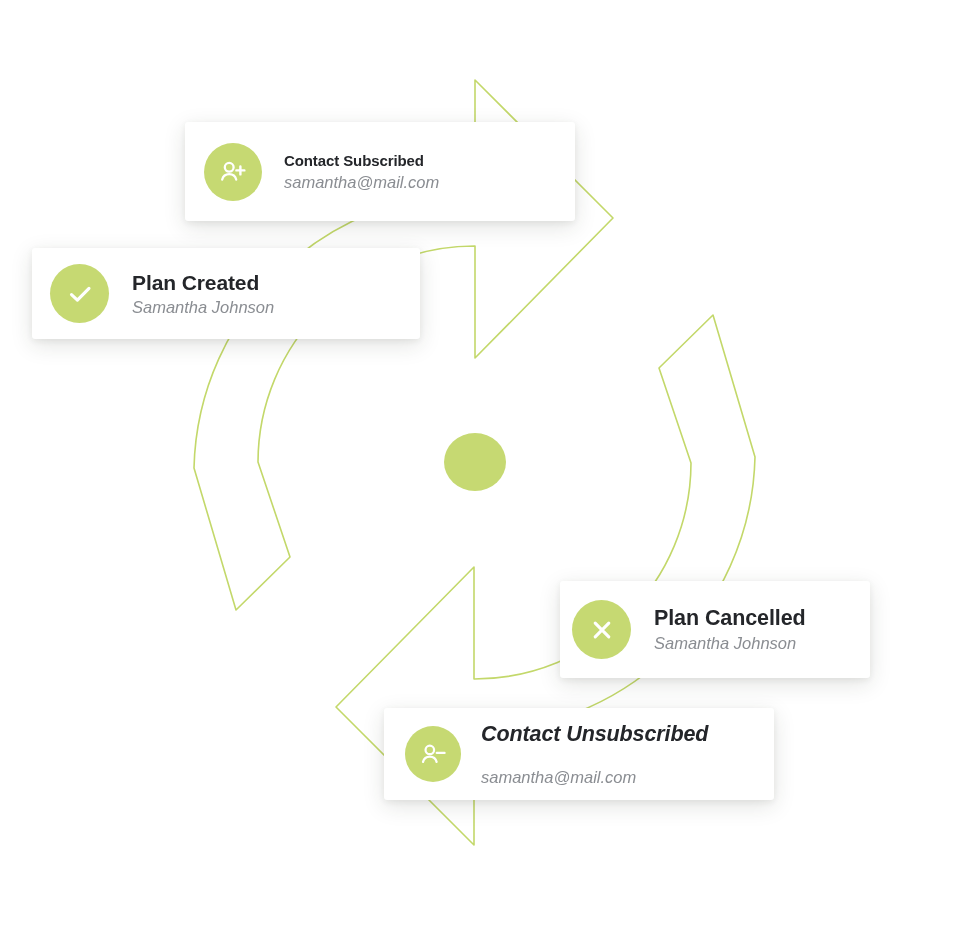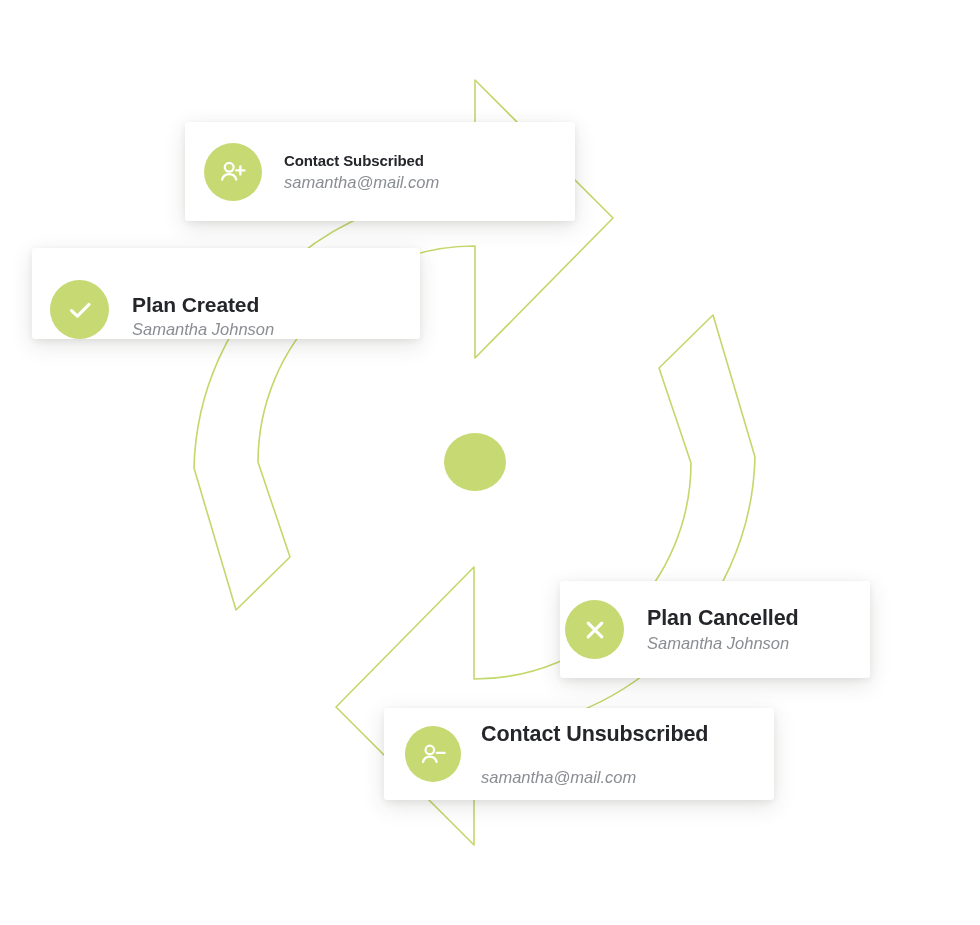--- a/index.html
+++ b/index.html
@@ -79,36 +79,36 @@
   }
   #card-plan-created .card-icon { width: 59px; height: 59px; }
   #card-plan-created .card-text { margin-left: 23px; }
   #card-plan-created .card-title { font-size: 21px; margin-bottom: 3px; }
   #card-plan-created .card-sub   { font-size: 16.5px; }
 
   
   #card-plan-cancelled {
     left: 560px;  top: 581px;
     width: 310px; height: 97px;
-    padding-left: 5px;
+    padding-left: 12px;
   }
   #card-plan-cancelled .card-icon { width: 59px; height: 59px; }
   #card-plan-cancelled .card-text { margin-left: 23px; }
   #card-plan-cancelled .card-title { font-size: 21.5px; margin-bottom: 3px; }
   #card-plan-cancelled .card-sub   { font-size: 16.5px; }
 
   
   #card-contact-unsubscribed {
     left: 384px;  top: 708px;
     width: 390px; height: 92px;
     padding-left: 21px;
   }
   #card-contact-unsubscribed .card-icon { width: 56px; height: 56px; }
   #card-contact-unsubscribed .card-text { margin-left: 20px; }
-  #card-contact-unsubscribed .card-title { font-size: 21.5px; margin-bottom: 21px; }
+  #card-contact-unsubscribed .card-title { font-size: 21.5px; margin-bottom: 21px; font-style: italic; }
   #card-contact-unsubscribed .card-sub   { font-size: 16.5px; }
 
   .icon-svg { display: block; }
 </style>
 </head>
 <body style="background: rgb(255, 255, 255);">
 
 <div id="stage" style="background: rgb(255, 255, 255);">
 
   <svg id="flow-svg" viewBox="0 0 980 925">
@@ -149,21 +149,21 @@
         <path d="M6.2 24.6 a7.2 7.2 0 0 1 14 0" fill="none" stroke="#ffffff" stroke-width="2.3" stroke-linecap="round"></path>
         <path d="M24.4 11.4 v8.0 M20.4 15.4 h8.0" fill="none" stroke="#ffffff" stroke-width="2.4" stroke-linecap="round"></path>
       </svg>
     </div>
     <div class="card-text">
       <span class="card-title" style="color: rgb(36, 38, 42);">Contact Subscribed</span>
       <span class="card-sub" style="color: rgb(138, 141, 146);">samantha@mail.com</span>
     </div>
   </div>
 
-  <div class="event-card" id="card-plan-created" style="background: rgb(255, 255, 255); align-items: flex-end;">
+  <div class="event-card" id="card-plan-created" style="background: rgb(255, 255, 255);">
     <div class="card-icon" style="background:#c6d972;">
       <svg class="icon-svg" width="34" height="34" viewBox="0 0 34 34">
         <path d="M8.5 17.6 L14.4 23.2 L26.0 11.3" fill="none" stroke="#ffffff" stroke-width="3.1" stroke-linecap="round" stroke-linejoin="round"></path>
       </svg>
     </div>
     <div class="card-text">
       <span class="card-title" style="color: rgb(36, 38, 42);">Plan Created</span>
       <span class="card-sub" style="color: rgb(138, 141, 146);">Samantha Johnson</span>
     </div>
   </div>

